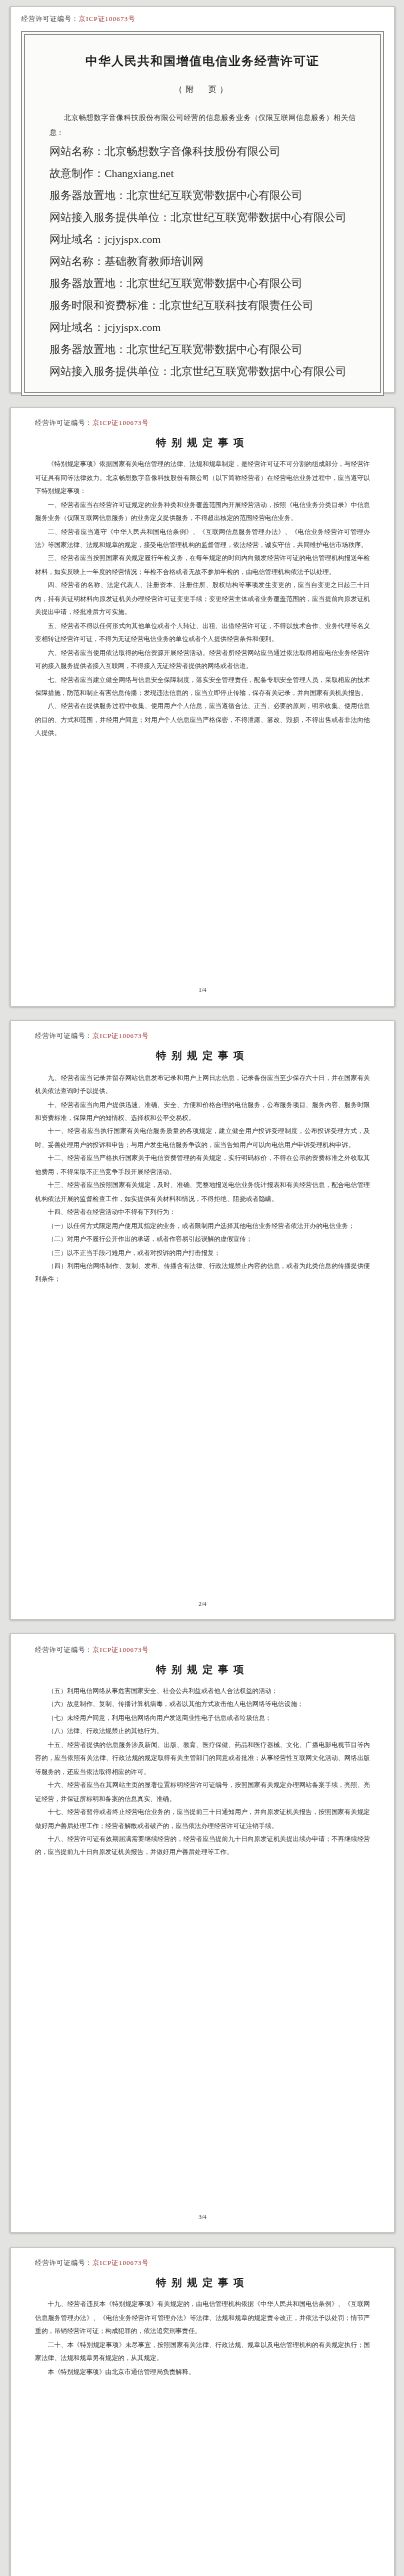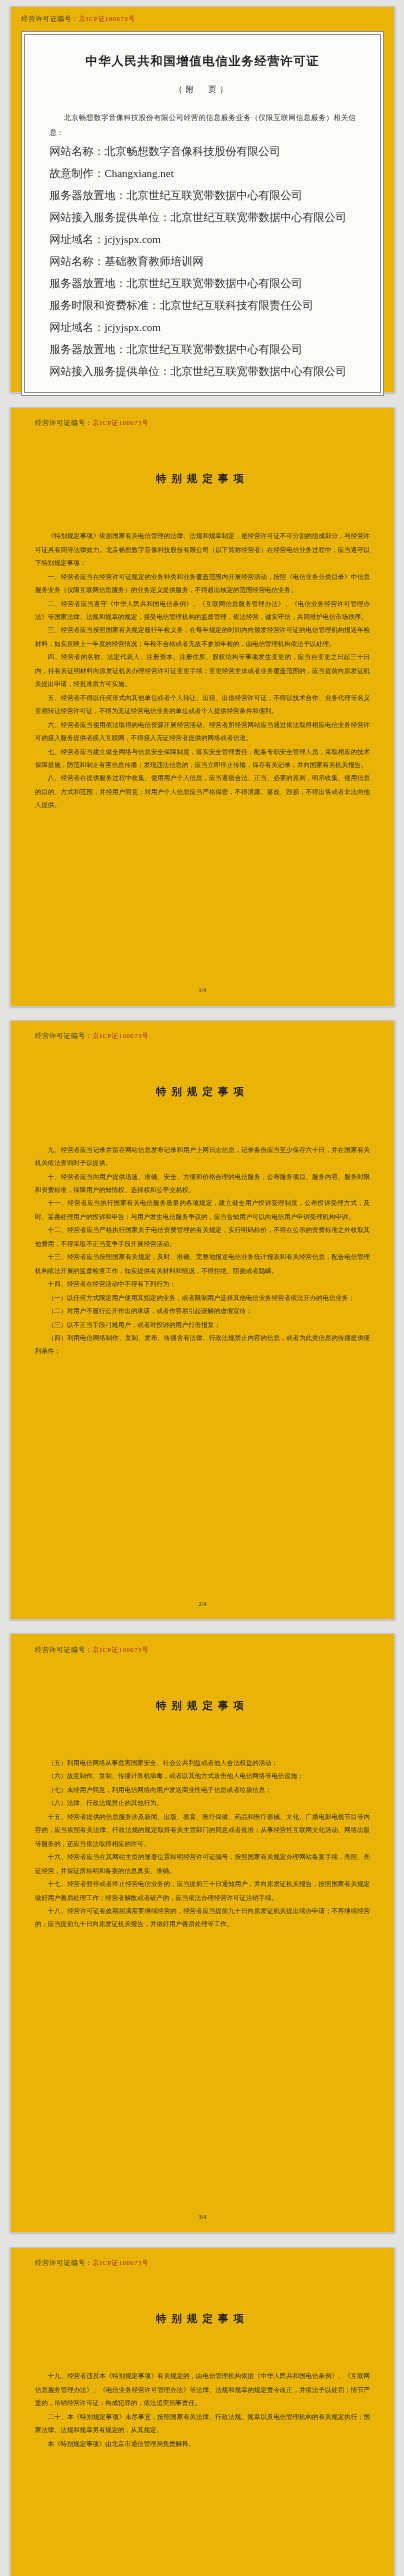--- a/index.html
+++ b/index.html
@@ -8,21 +8,21 @@
     width: 405px;
     margin: 0 auto;
     background: #e3e3e1;
     font-family: "Liberation Serif", "DejaVu Serif", serif;
     color: #2b2b2b;
   }
   .doc-stack { padding: 6.2px 0 9.3px; }
   .page {
     width: 385px;
     margin: 0 auto 13.4px;
-    background: #eab308;
+    background: #ffffff;
     border: 0.5px solid #c6c6c2;
     box-shadow: 0 0.5px 2.1px rgba(0,0,0,0.35);
     position: relative;
   }
   
   .page.cover {
     height: 387px;
     padding: 8.2px 10.3px 10.3px;
     display: flex;
     flex-direction: column;
@@ -70,21 +70,20 @@
     font-size: 11px;
     line-height: 2.0;
     text-align: justify;
   }
   
   .page.prov {
     height: 600px;
     padding: 11.3px 24px 12.4px;
     display: flex;
     flex-direction: column;
-    gap: 36px;
   }
   .prov-title {
     text-align: center;
     font-size: 10.3px;
     font-weight: bold;
     letter-spacing: 5.2px;
     margin: 8.2px 0 7.2px;
     color: #1e1e1e;
   }
   .paras p {

